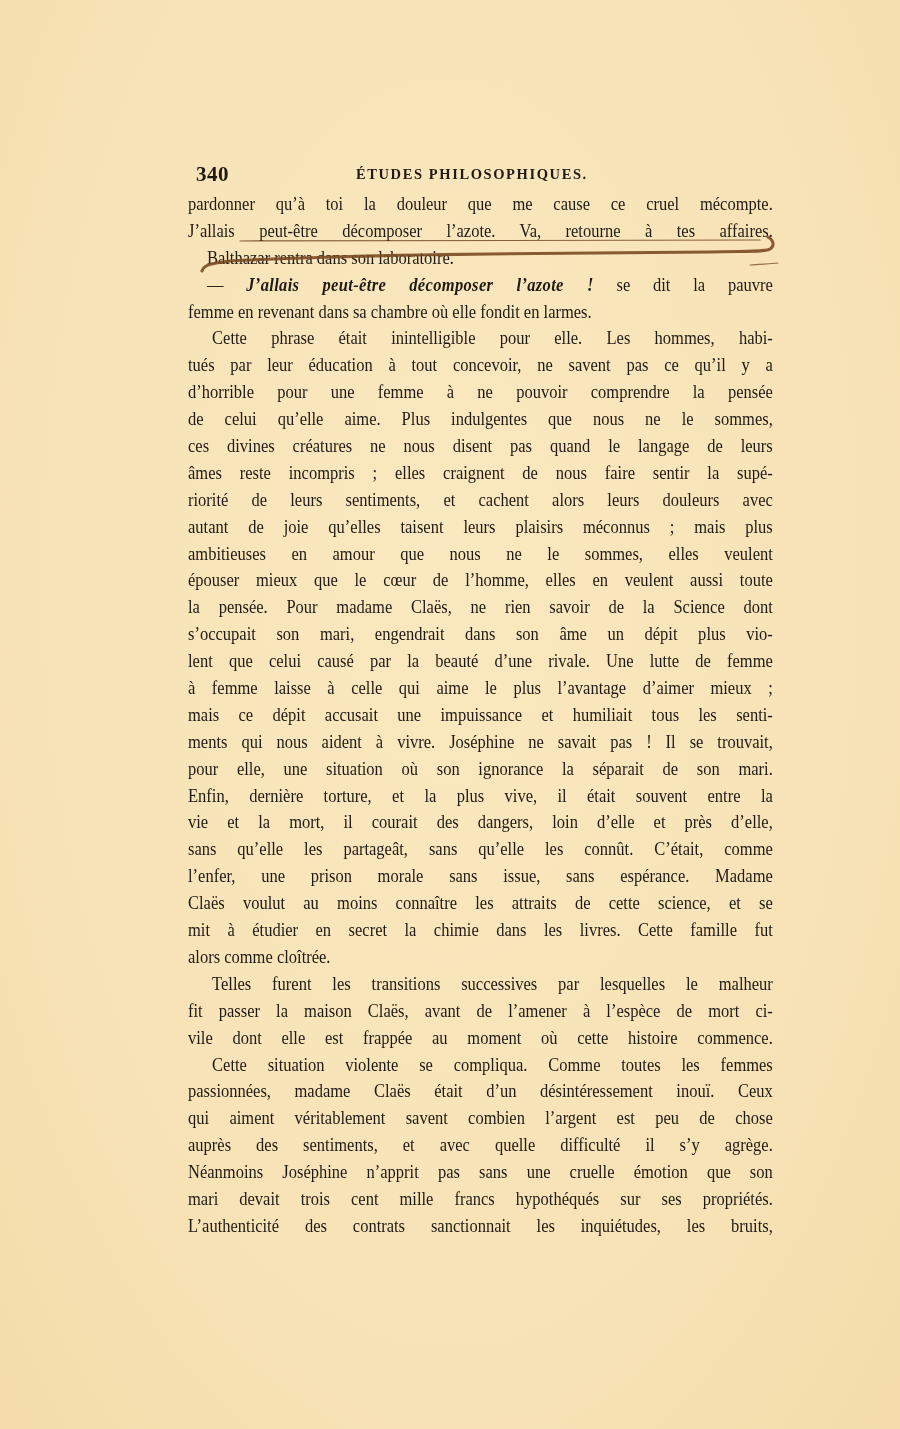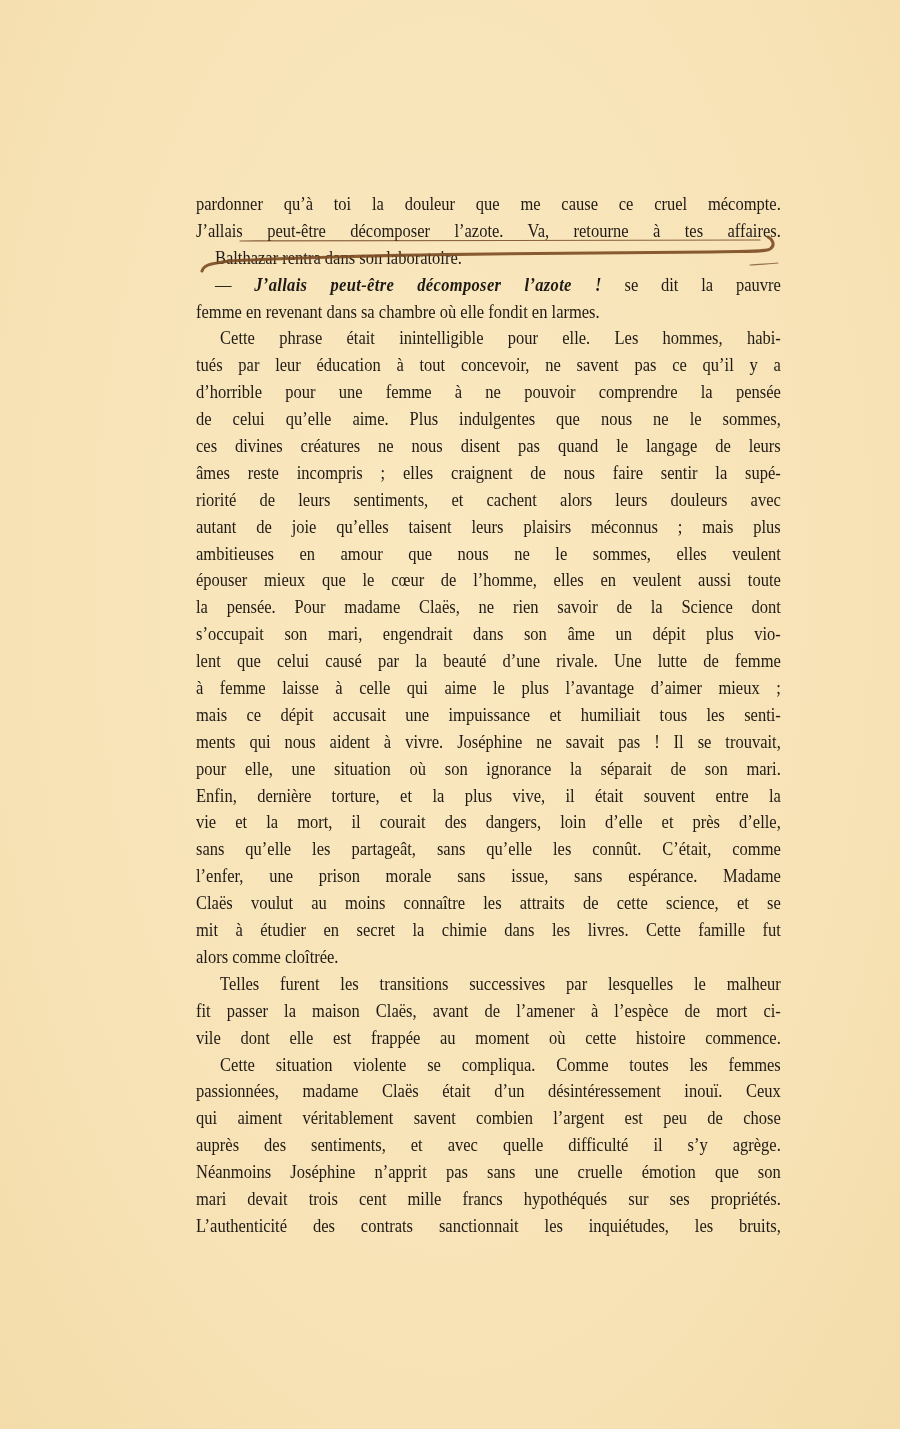--- a/index.html
+++ b/index.html
@@ -20,21 +20,21 @@
   }
   .page-number {
     position: absolute; left: 0; top: 0;
     font-size: 21px; font-weight: bold; letter-spacing: 0.5px;
   }
   .running-title {
     position: absolute; left: 160px; top: 4px;
     font-size: 14.5px; font-weight: bold; letter-spacing: 1.6px;
   }
   .text-block {
-    position: absolute; left: 196px; top: 191px; width: 585px;
+    position: absolute; left: 188px; top: 191px; width: 585px;
   }
   .line {
     height: 26.9px; line-height: 26.9px;
     font-size: 19.2px;
     white-space: nowrap;
     text-align: justify;
     text-align-last: justify;
     transform: scaleX(0.86);
     transform-origin: left center;
     width: 680px;
@@ -46,20 +46,24 @@
   .annotation {
     position: absolute; left: 190px; top: 225px; width: 600px; height: 50px;
     pointer-events: none;
   }
 </style>
 </head>
 <body>
 
 <div class="page">
 
+  <div class="header">
+    <span class="page-number">340</span>
+    <span class="running-title">ÉTUDES PHILOSOPHIQUES.</span>
+  </div>
 
   <div class="text-block">
     <div class="line"><span>pardonner qu’à toi la douleur que me cause ce cruel mécompte.</span></div>
     <div class="line"><span>J’allais peut-être décomposer l’azote. Va, retourne à tes affaires.</span></div>
     <div class="line last dialog-indent"><span>Balthazar rentra dans son laboratoire.</span></div>
     <div class="line dialog-indent"><span>— </span><span class="italic">J’allais peut-être décomposer l’azote !</span><span> se dit la pauvre</span></div>
     <div class="line last"><span>femme en revenant dans sa chambre où elle fondit en larmes.</span></div>
     <div class="line indent"><span>Cette phrase était inintelligible pour elle. Les hommes, habi-</span></div>
     <div class="line"><span>tués par leur éducation à tout concevoir, ne savent pas ce qu’il y a</span></div>
     <div class="line"><span>d’horrible pour une femme à ne pouvoir comprendre la pensée</span></div>

